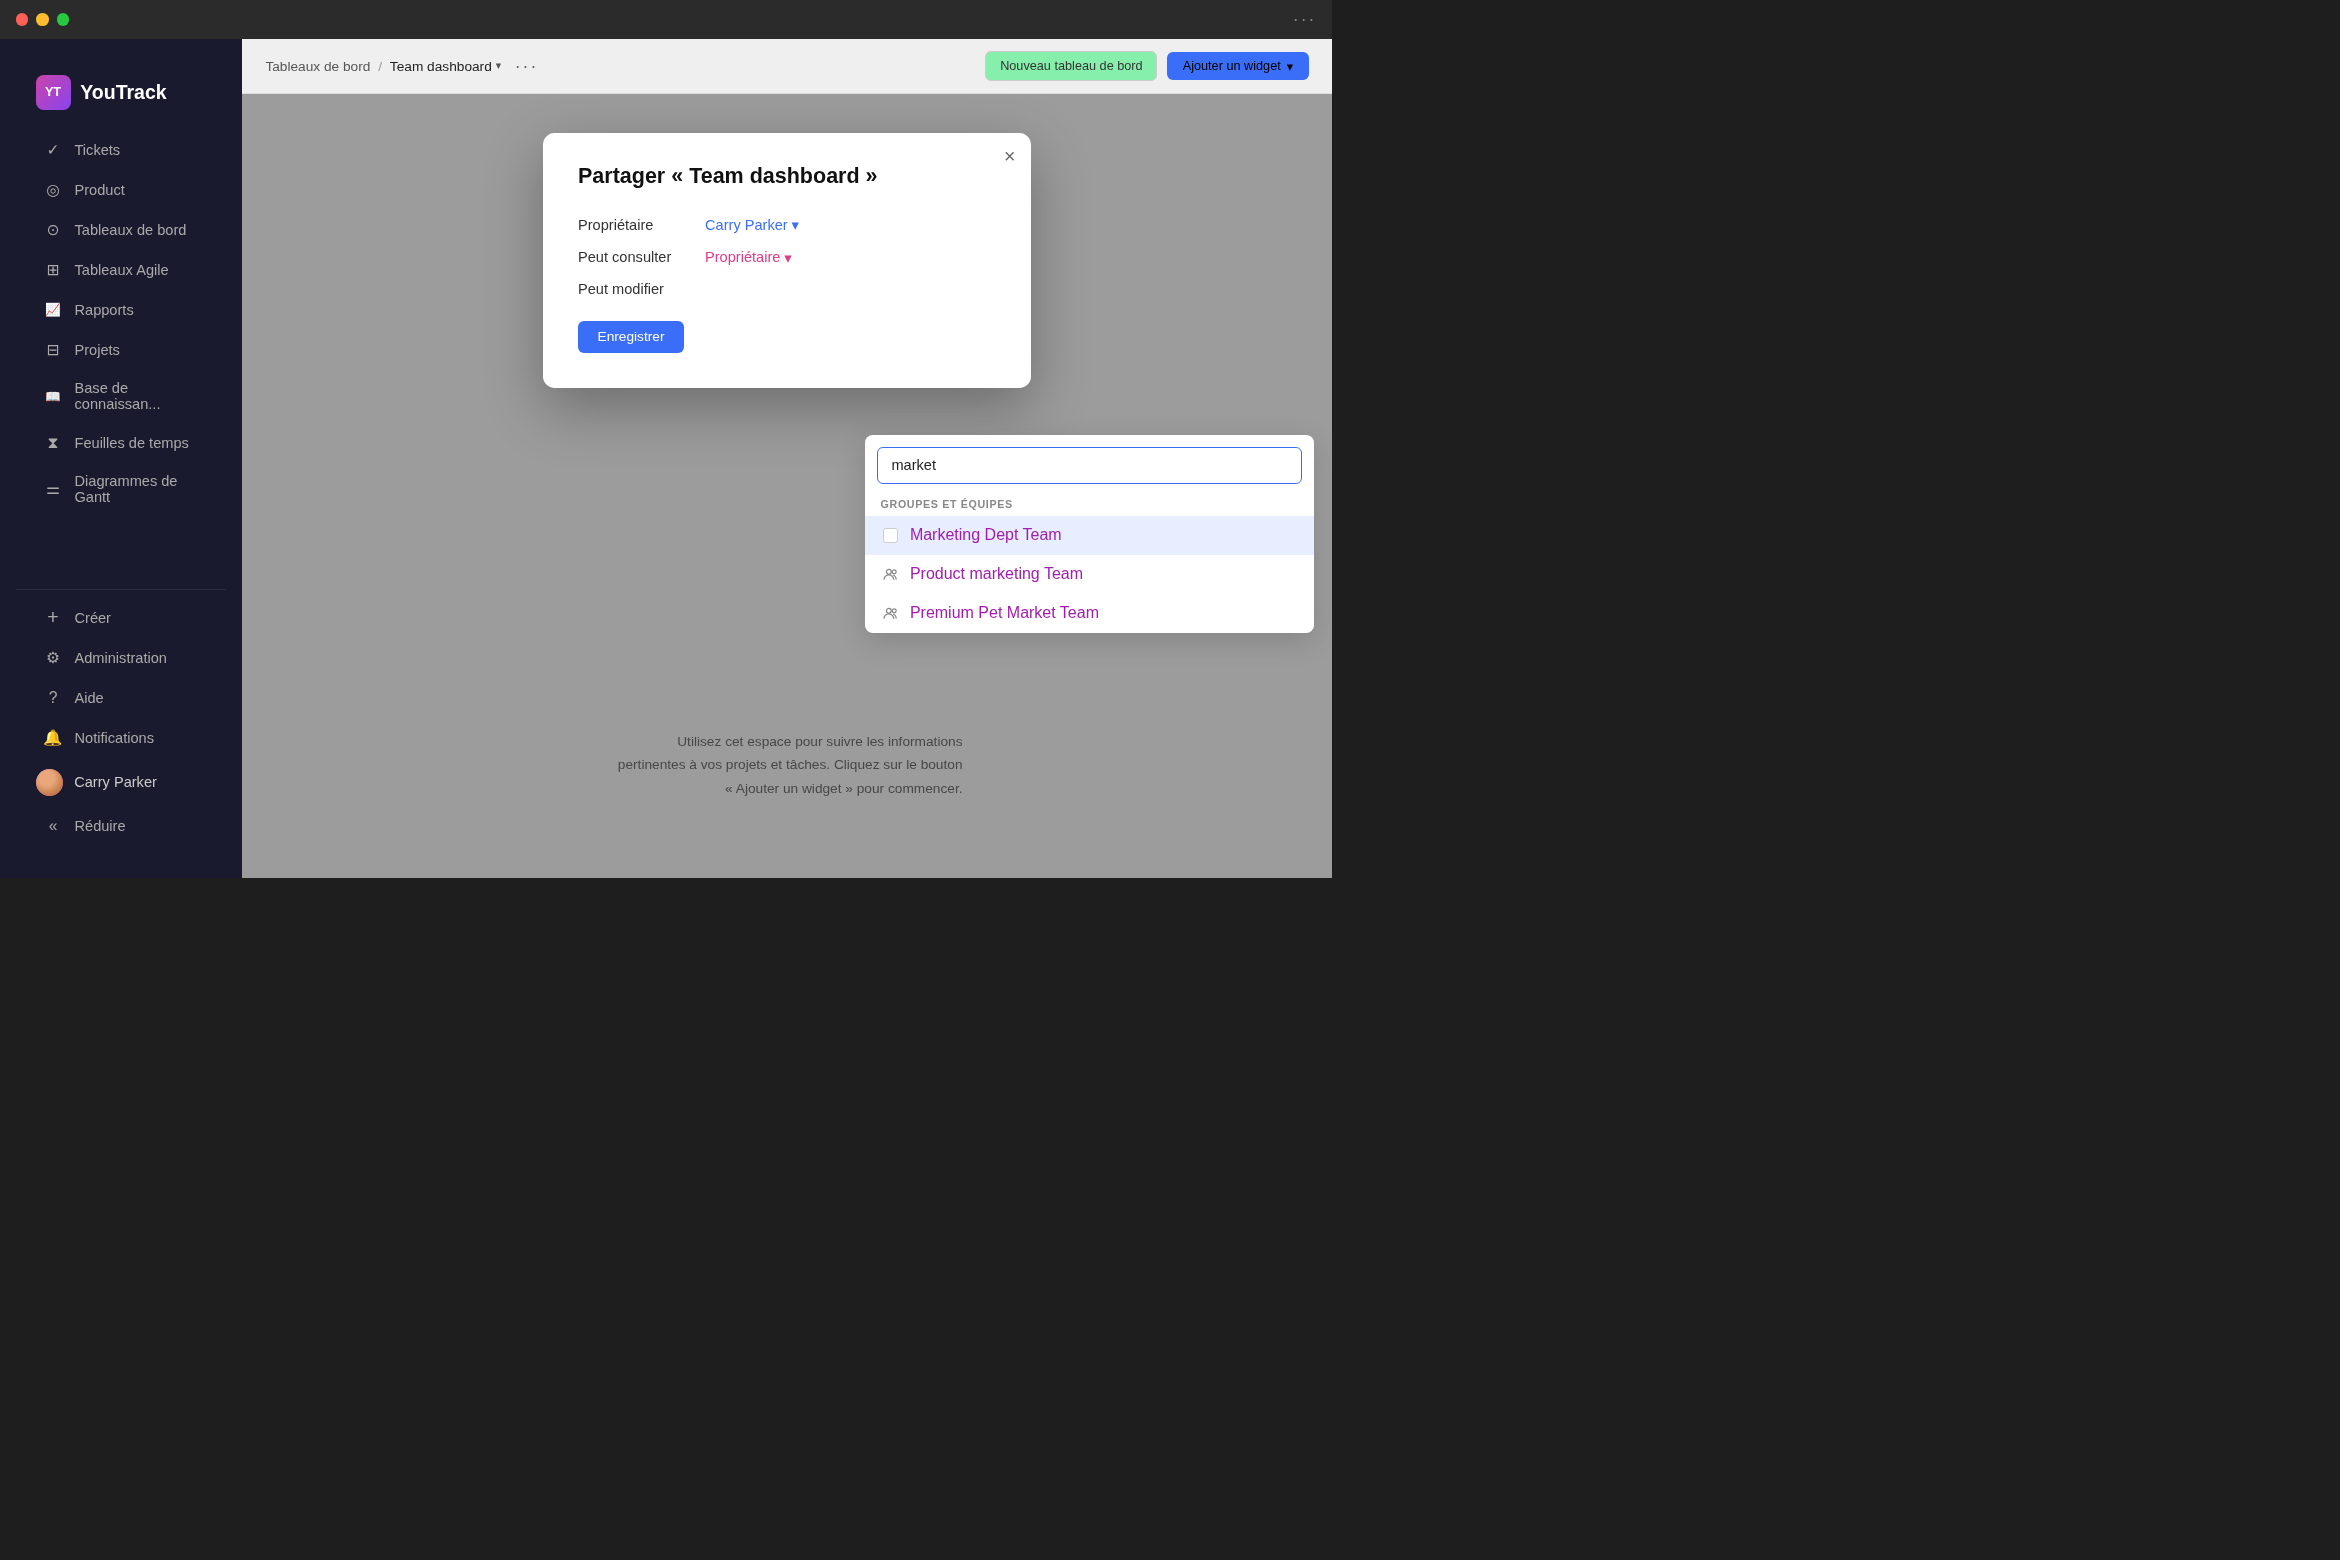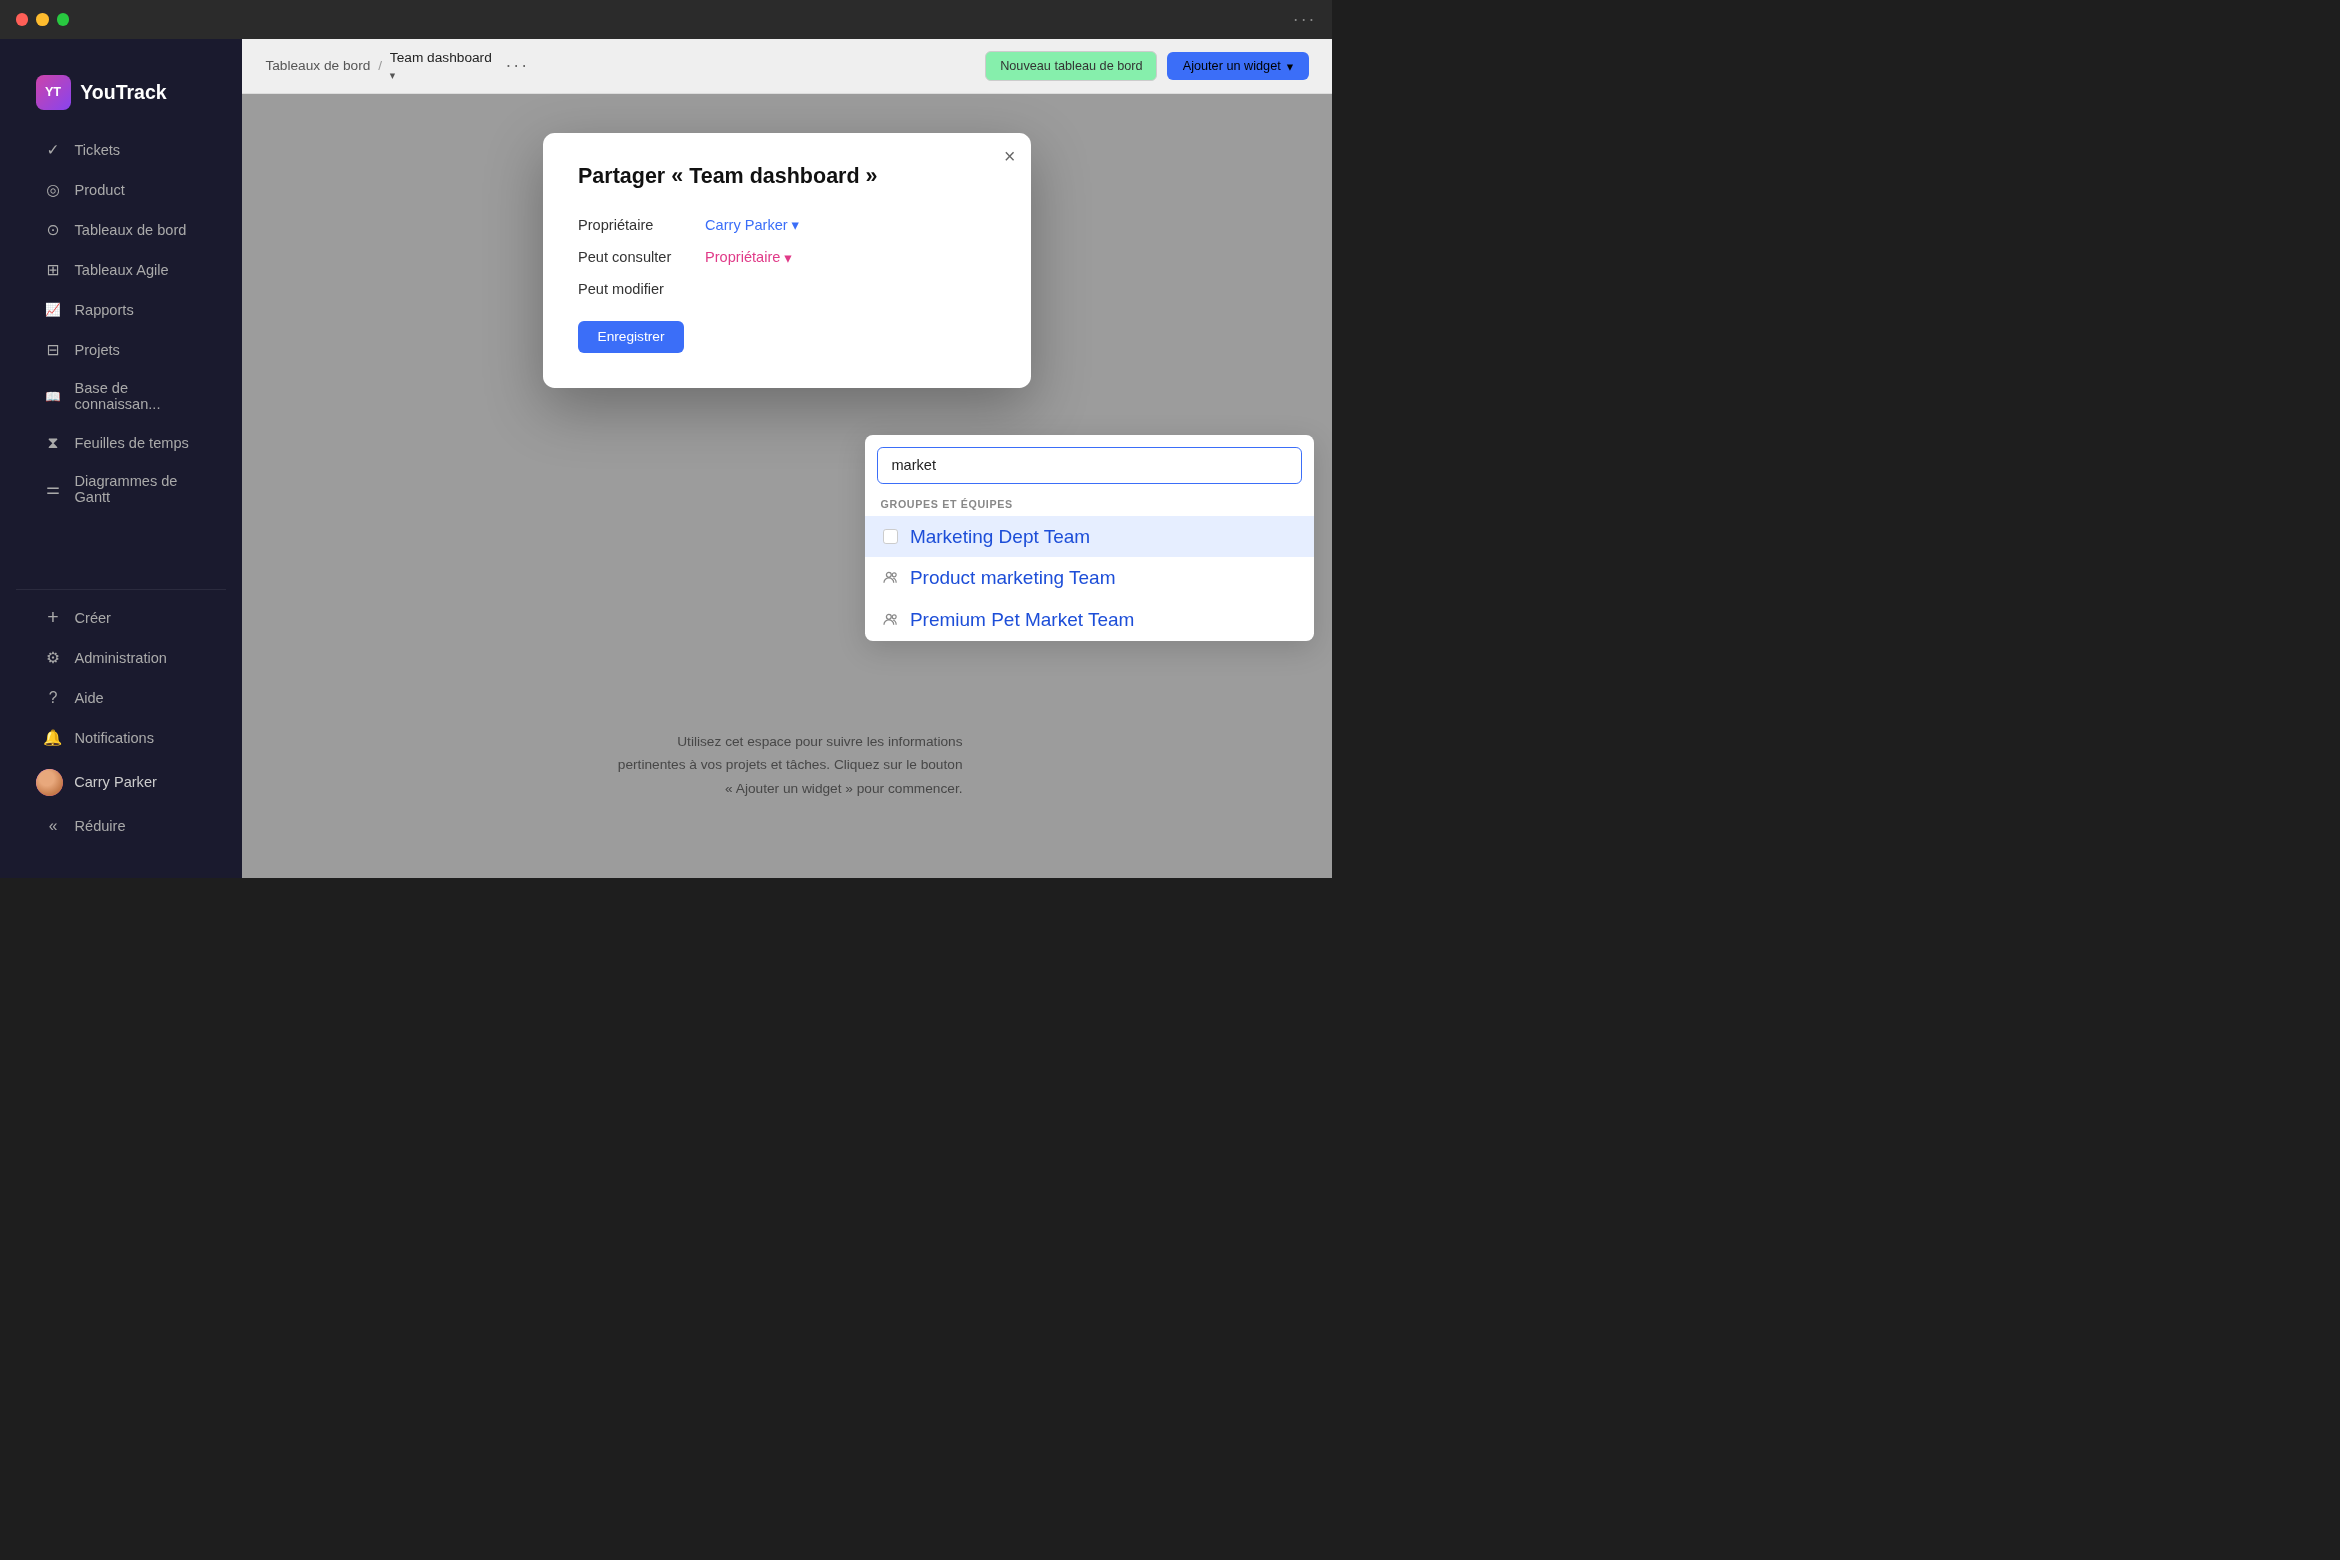--- a/index.html
+++ b/index.html
@@ -174,21 +174,20 @@
       gap: 7.8px;
       color: #555;
       font-size: 13.7px;
     }
     .breadcrumb-link { color: #555; }
     .breadcrumb-sep { color: #999; }
     .breadcrumb-current {
       display: flex; gap: 3.9px;
       font-weight: 500; color: #222;
       font-size: 13.7px;
-      flex-direction: column;
     }
     .chevron-down { font-size: 10.7px; color: #555; }
     .dots-menu {
       margin-left: 5.9px;
       color: #666;
       font-size: 17.6px;
       letter-spacing: 2px;
       cursor: pointer;
     }
     .top-bar-actions {
@@ -327,26 +326,26 @@
     .dropdown-section-label {
       font-size: 10.7px;
       font-weight: 700;
       letter-spacing: 0.06em;
       color: #888;
       padding: 9.8px 15.6px 5.9px;
       text-transform: uppercase;
     }
     .dropdown-item {
       display: flex;
-      align-items: center;
+      align-items: flex-start;
       gap: 9.8px;
       padding: 9.8px 15.6px;
       cursor: pointer;
-      font-size: 19px;
-      color: #1d4ed8;
+      font-size: 16px;
+      color: #a21caf;
     }
     .dropdown-item.selected { background: #e6eeff; }
     .dropdown-item-icon {
       width: 19.5px; height: 19.5px;
       display: flex; align-items: center; justify-content: center;
       font-size: 13.7px;
       color: #666;
     }
     .checkbox-box {
       width: 15.6px; height: 15.6px;

